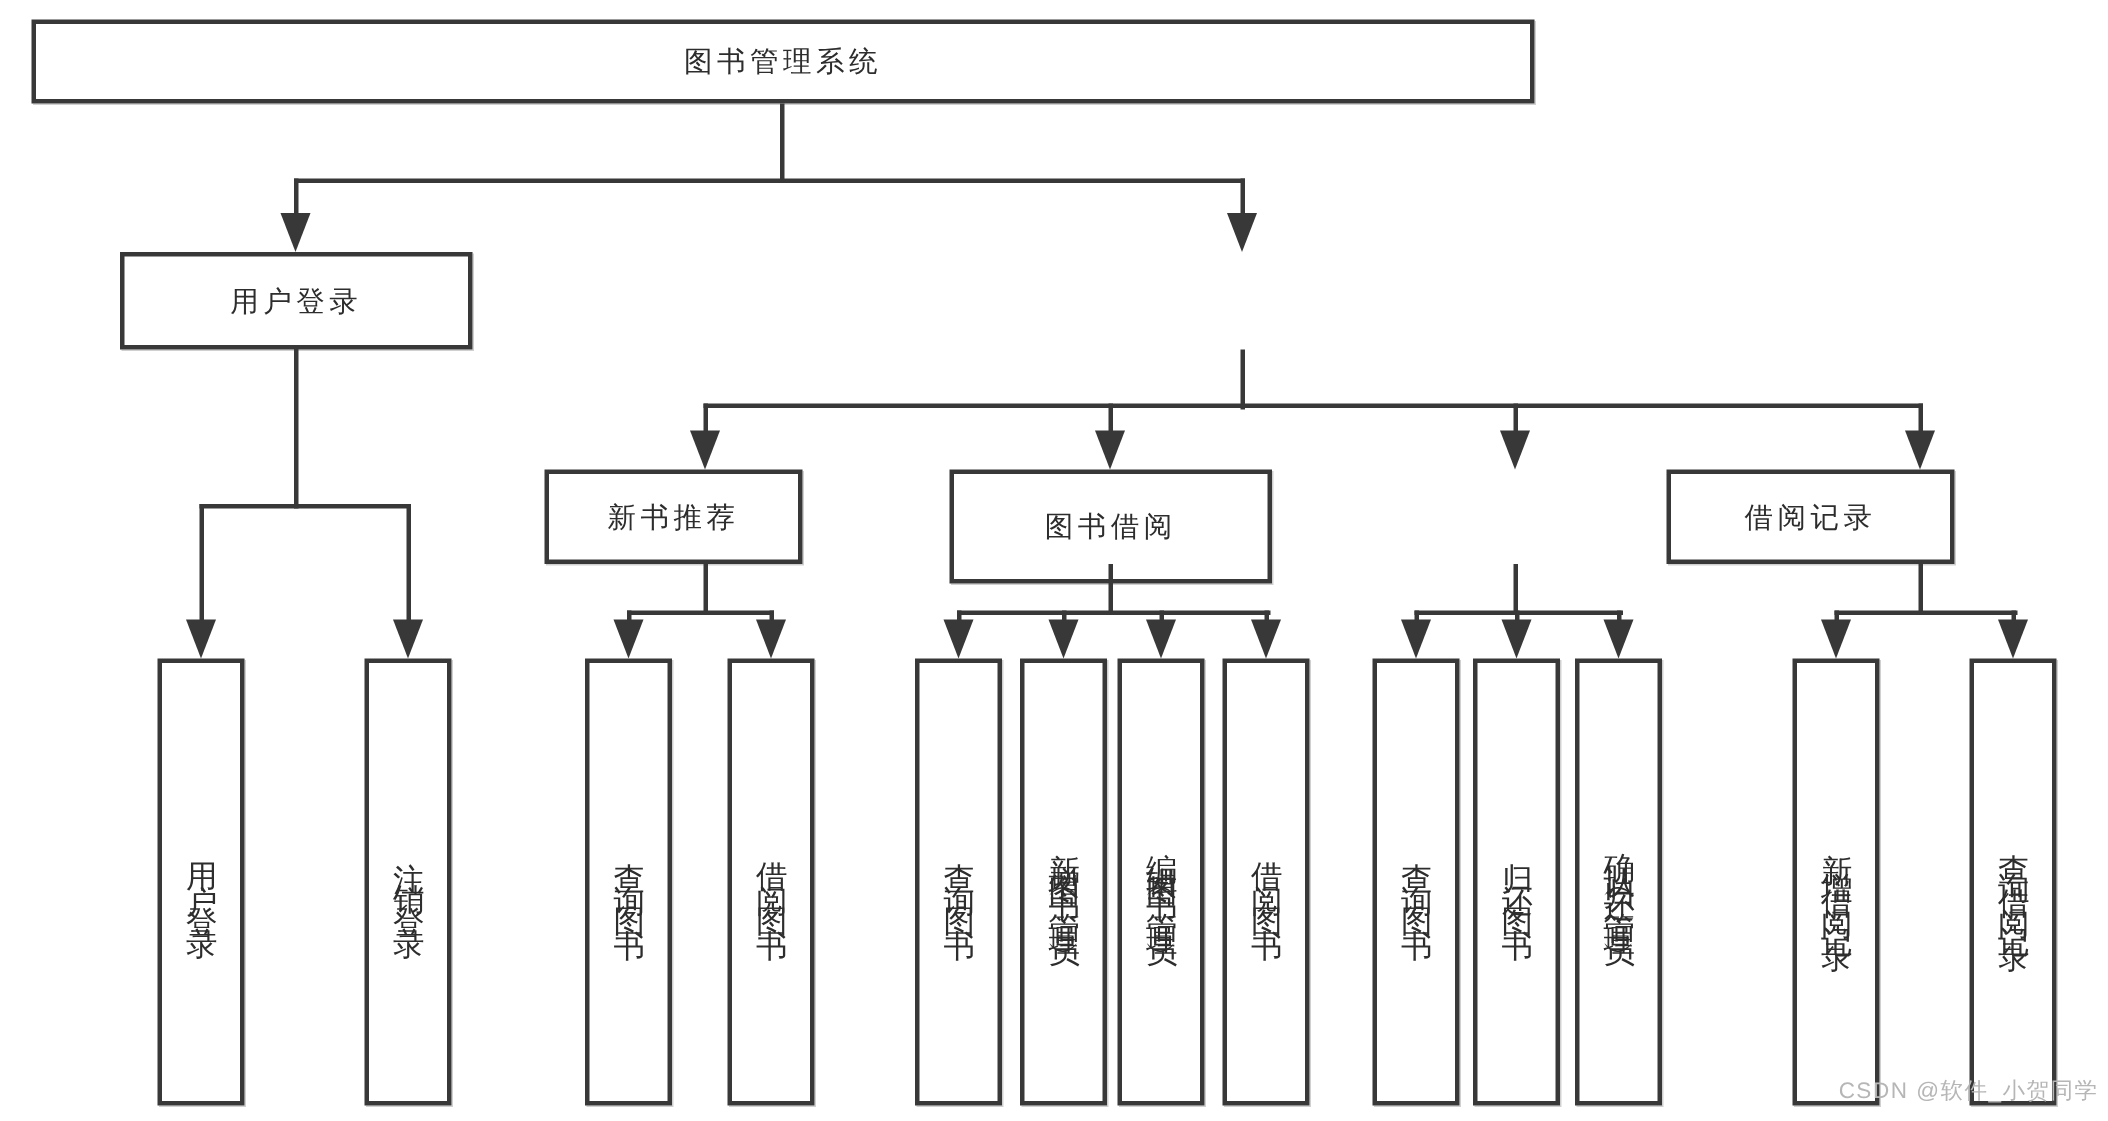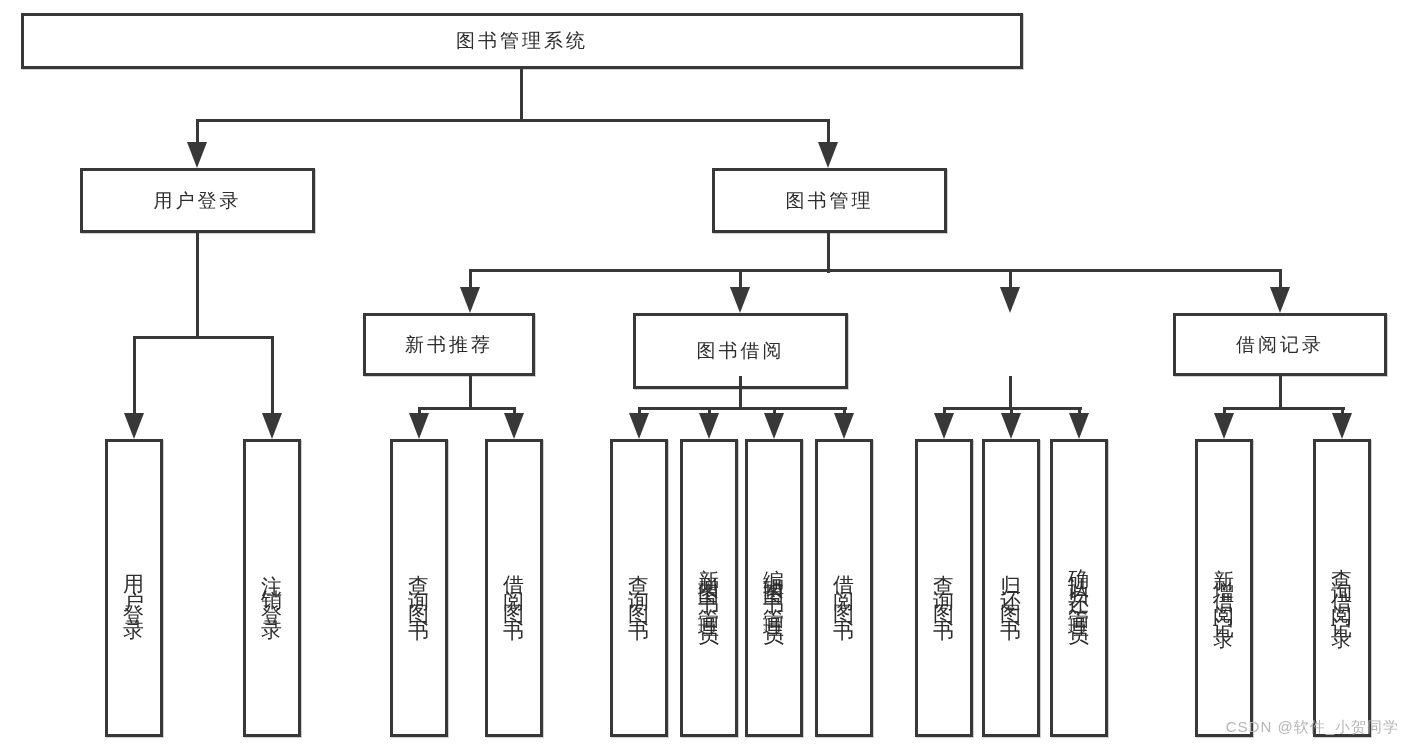--- a/index.html
+++ b/index.html
@@ -31,34 +31,31 @@
 <div class="stage">
 
   <div class="box h root" style="left:21px;top:13px;width:1002px;height:56px">
     <span>图书管理系统</span>
   </div>
 
   <div class="box h" style="left:80px;top:168px;width:235px;height:65px">
     <span>用户登录</span>
   </div>
 
-  <div class="box h" style="left:712px;top:168px;width:235px;height:65px">
-    <span>图书管理</span>
-  </div>
 
   <div class="box h" style="left:363px;top:313px;width:172px;height:63px">
     <span>新书推荐</span>
   </div>
 
   <div class="box h" style="left:633px;top:313px;width:215px;height:76px">
     <span>图书借阅</span>
   </div>
 
 
-  <div class="box h" style="left:1173px;top:313px;width:214px;height:63px">
+  <div class="box h" style="left:1111px;top:313px;width:192px;height:63px">
     <span>借阅记录</span>
   </div>
 
   <div class="box v" style="left:105px;top:439px;width:58px;height:298px">
     <span>用户登录</span>
   </div>
   <div class="box v" style="left:243px;top:439px;width:58px;height:298px">
     <span>注销登录</span>
   </div>
 

